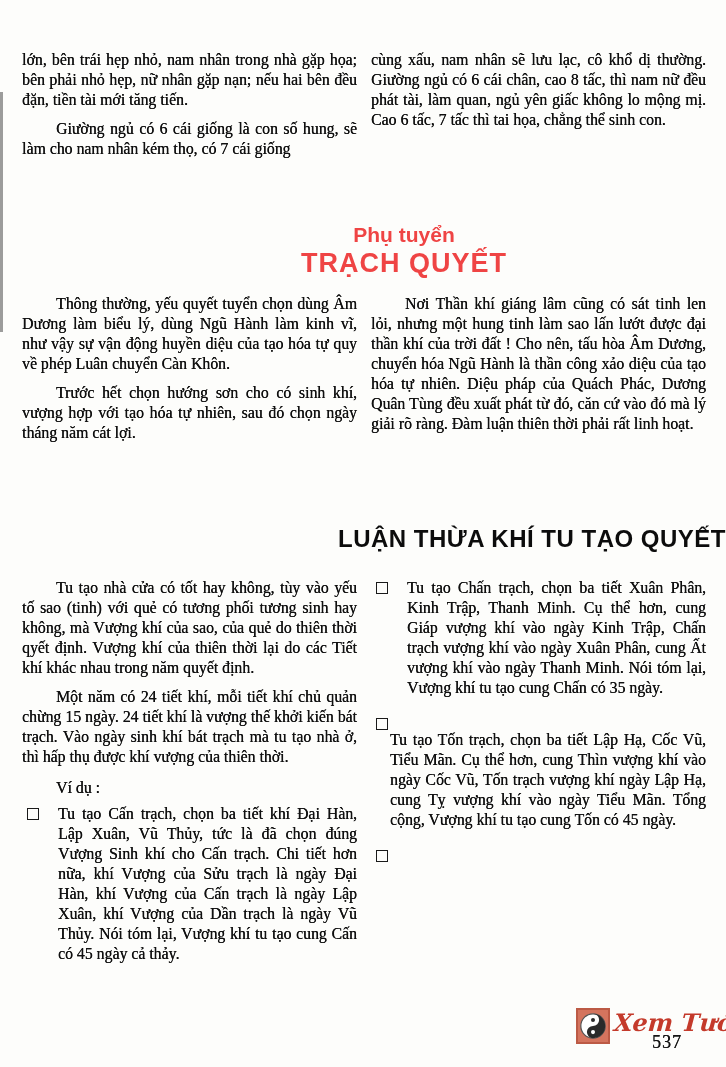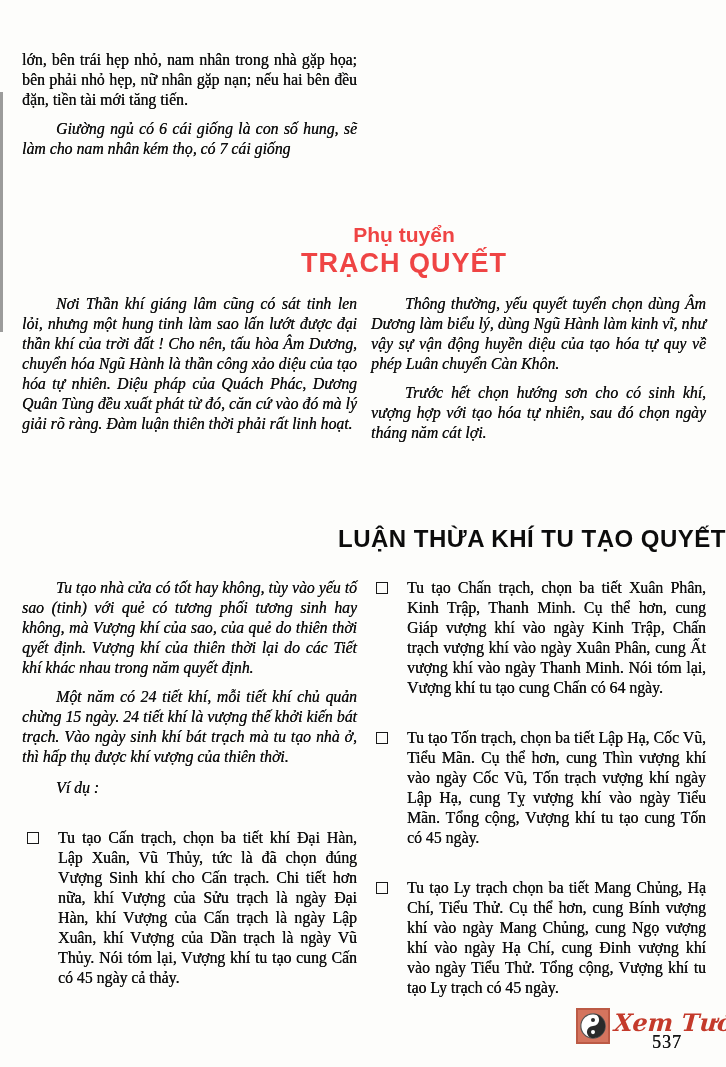--- a/index.html
+++ b/index.html
@@ -14,42 +14,42 @@
   }
   .sec{position:absolute;left:22px;width:684px;display:flex;gap:14px;}
   .col{width:335px;}
   .col p{
     margin:0;
     font-size:15.8px;
     line-height:20px;
     text-align:justify;
     text-shadow:0.25px 0 0 currentColor;
   }
-  .col p.indent{text-indent:34px;font-style:italic;}
+  .col p.indent{text-indent:34px;}
   .col p + p{margin-top:9px;}
   .sec-top{top:50px;}
   .heading1{
     position:absolute;left:6px;top:222px;width:726px;
     text-align:center;
     font-family:"Liberation Sans","DejaVu Sans",sans-serif;
     font-weight:700;color:#ef4444;margin-left:35px;
   }
   .h-sub{font-size:21px;line-height:26px;}
   .h-main{font-size:27px;line-height:30px;letter-spacing:1px;text-align:center;}
   .sec-2{top:294px;}
   .heading2{
     position:absolute;left:0;top:524px;width:726px;
     text-align:right;
     font-family:"Liberation Sans","DejaVu Sans",sans-serif;
     font-weight:700;font-size:24px;line-height:30px;letter-spacing:0.5px;color:#0c0c0c;
   }
   .sec-3{top:578px;}
   .example{margin-top:11px !important;text-align:center;}
-  .bullet{display:flex;margin-top:30px;}
-  .bullet + .bullet{margin-top:30px;}
+  .bullet{display:flex;margin-top:6px;}
+  .bullet + .bullet{margin-top:16px;flex-direction:column;}
   .sq{
     flex:none;width:10px;height:10px;
     border:1.6px solid #1a1a1a;
     margin:4px 0 0 5px;
     background:transparent;
   }
   .btext{margin-left:19px !important;margin-top:0 !important;flex:1;}
   .edge-artifact{
     position:absolute;left:0;top:92px;width:3px;height:240px;
     background:#3c3c3c;opacity:.5;
@@ -83,61 +83,63 @@
 
 <div class="page">
 
   <div class="edge-artifact"></div>
 
   <section class="sec sec-top">
     <div class="col">
       <p>lớn, bên trái hẹp nhỏ, nam nhân trong nhà gặp họa; bên phải nhỏ hẹp, nữ nhân gặp nạn; nếu hai bên đều đặn, tiền tài mới tăng tiến.</p>
       <p class="indent">Giường ngủ có 6 cái giống là con số hung, sẽ làm cho nam nhân kém thọ, có 7 cái giống</p>
     </div>
+    <div class="col">
+      <p>cùng xấu, nam nhân sẽ lưu lạc, cô khổ dị thường. Giường ngủ có 6 cái chân, cao 8 tấc, thì nam nữ đều phát tài, làm quan, ngủ yên giấc không lo mộng mị. Cao 6 tấc, 7 tấc thì tai họa, chẳng thể sinh con.</p>
+    </div>
   </section>
 
   <header class="heading1">
     <div class="h-sub">Phụ tuyển</div>
     <div class="h-main">TRẠCH QUYẾT</div>
   </header>
 
   <section class="sec sec-2">
     <div class="col">
-      <p class="indent">Nơi Thần khí giáng lâm cũng có sát tinh len lỏi, nhưng một hung tinh làm sao lấn lướt được đại thần khí của trời đất ! Cho nên, tấu hòa Âm Dương, chuyển hóa Ngũ Hành là thần công xảo diệu của tạo hóa tự nhiên. Diệu pháp của Quách Phác, Dương Quân Tùng đều xuất phát từ đó, căn cứ vào đó mà lý giải rõ ràng. Đàm luận thiên thời phải rất linh hoạt.</p>
+      <p class="indent">Thông thường, yếu quyết tuyển chọn dùng Âm Dương làm biểu lý, dùng Ngũ Hành làm kinh vĩ, như vậy sự vận động huyền diệu của tạo hóa tự quy về phép Luân chuyển Càn Khôn.</p>
+      <p class="indent">Trước hết chọn hướng sơn cho có sinh khí, vượng hợp với tạo hóa tự nhiên, sau đó chọn ngày tháng năm cát lợi.</p>
     </div>
     <div class="col">
-      <p class="indent">Thông thường, yếu quyết tuyển chọn dùng Âm Dương làm biểu lý, dùng Ngũ Hành làm kinh vĩ, như vậy sự vận động huyền diệu của tạo hóa tự quy về phép Luân chuyển Càn Khôn.</p>
-      <p class="indent">Trước hết chọn hướng sơn cho có sinh khí, vượng hợp với tạo hóa tự nhiên, sau đó chọn ngày tháng năm cát lợi.</p>
+      <p class="indent">Nơi Thần khí giáng lâm cũng có sát tinh len lỏi, nhưng một hung tinh làm sao lấn lướt được đại thần khí của trời đất ! Cho nên, tấu hòa Âm Dương, chuyển hóa Ngũ Hành là thần công xảo diệu của tạo hóa tự nhiên. Diệu pháp của Quách Phác, Dương Quân Tùng đều xuất phát từ đó, căn cứ vào đó mà lý giải rõ ràng. Đàm luận thiên thời phải rất linh hoạt.</p>
     </div>
   </section>
 
   <header class="heading2">LUẬN THỪA KHÍ TU TẠO QUYẾT</header>
 
   <section class="sec sec-3">
     <div class="col">
       <p class="indent">Tu tạo nhà cửa có tốt hay không, tùy vào yếu tố sao (tinh) với quẻ có tương phối tương sinh hay không, mà Vượng khí của sao, của quẻ do thiên thời qyết định. Vượng khí của thiên thời lại do các Tiết khí khác nhau trong năm quyết định.</p>
       <p class="indent">Một năm có 24 tiết khí, mỗi tiết khí chủ quản chừng 15 ngày. 24 tiết khí là vượng thế khởi kiến bát trạch. Vào ngày sinh khí bát trạch mà tu tạo nhà ở, thì hấp thụ được khí vượng của thiên thời.</p>
       <p class="indent example">Ví dụ :</p>
       <div class="bullet">
         <span class="sq"></span>
         <p class="btext">Tu tạo Cấn trạch, chọn ba tiết khí Đại Hàn, Lập Xuân, Vũ Thủy, tức là đã chọn đúng Vượng Sinh khí cho Cấn trạch. Chi tiết hơn nữa, khí Vượng của Sửu trạch là ngày Đại Hàn, khí Vượng của Cấn trạch là ngày Lập Xuân, khí Vượng của Dần trạch là ngày Vũ Thủy. Nói tóm lại, Vượng khí tu tạo cung Cấn có 45 ngày cả thảy.</p>
       </div>
     </div>
     <div class="col">
       <div class="bullet" style="margin-top:0;">
         <span class="sq"></span>
-        <p class="btext">Tu tạo Chấn trạch, chọn ba tiết Xuân Phân, Kinh Trập, Thanh Minh. Cụ thể hơn, cung Giáp vượng khí vào ngày Kinh Trập, Chấn trạch vượng khí vào ngày Xuân Phân, cung Ất vượng khí vào ngày Thanh Minh. Nói tóm lại, Vượng khí tu tạo cung Chấn có 64 ngày.</p>
+        <p class="btext">Tu tạo Chấn trạch, chọn ba tiết Xuân Phân, Kinh Trập, Thanh Minh. Cụ thể hơn, cung Giáp vượng khí vào ngày Kinh Trập, Chấn trạch vượng khí vào ngày Xuân Phân, cung Ất vượng khí vào ngày Thanh Minh. Nói tóm lại, Vượng khí tu tạo cung Chấn có 35 ngày.</p>
       </div>
       <div class="bullet">
         <span class="sq"></span>
         <p class="btext">Tu tạo Tốn trạch, chọn ba tiết Lập Hạ, Cốc Vũ, Tiểu Mãn. Cụ thể hơn, cung Thìn vượng khí vào ngày Cốc Vũ, Tốn trạch vượng khí ngày Lập Hạ, cung Tỵ vượng khí vào ngày Tiểu Mãn. Tổng cộng, Vượng khí tu tạo cung Tốn có 45 ngày.</p>
       </div>
       <div class="bullet">
         <span class="sq"></span>
-        <p class="btext">Tu tạo Ly trạch chọn ba tiết Mang Chủng, Hạ Chí, Tiểu Thử. Cụ thể hơn, cung Bính vượng khí vào ngày Mang Chủng, cung Ngọ vượng khí vào ngày Hạ Chí, cung Đinh vượng khí vào ngày Tiểu Thử. Tổng cộng, Vượng khí tu tạo Ly trạch có 45 ngày.</p>
       </div>
     </div>
   </section>
 
   <div class="watermark">
     <span class="wm-iconbox">
       <svg viewBox="0 0 64 64" width="26" height="26" aria-hidden="true">
         <circle cx="32" cy="32" r="30" fill="#ffffff" stroke="#555555" stroke-width="3"></circle>
         <path fill="#2a2a2a" d="M32 2a30 30 0 0 1 0 60 15 15 0 0 1 0-30 15 15 0 0 0 0-30z"></path>
         <circle cx="32" cy="17" r="5" fill="#2a2a2a"></circle>

